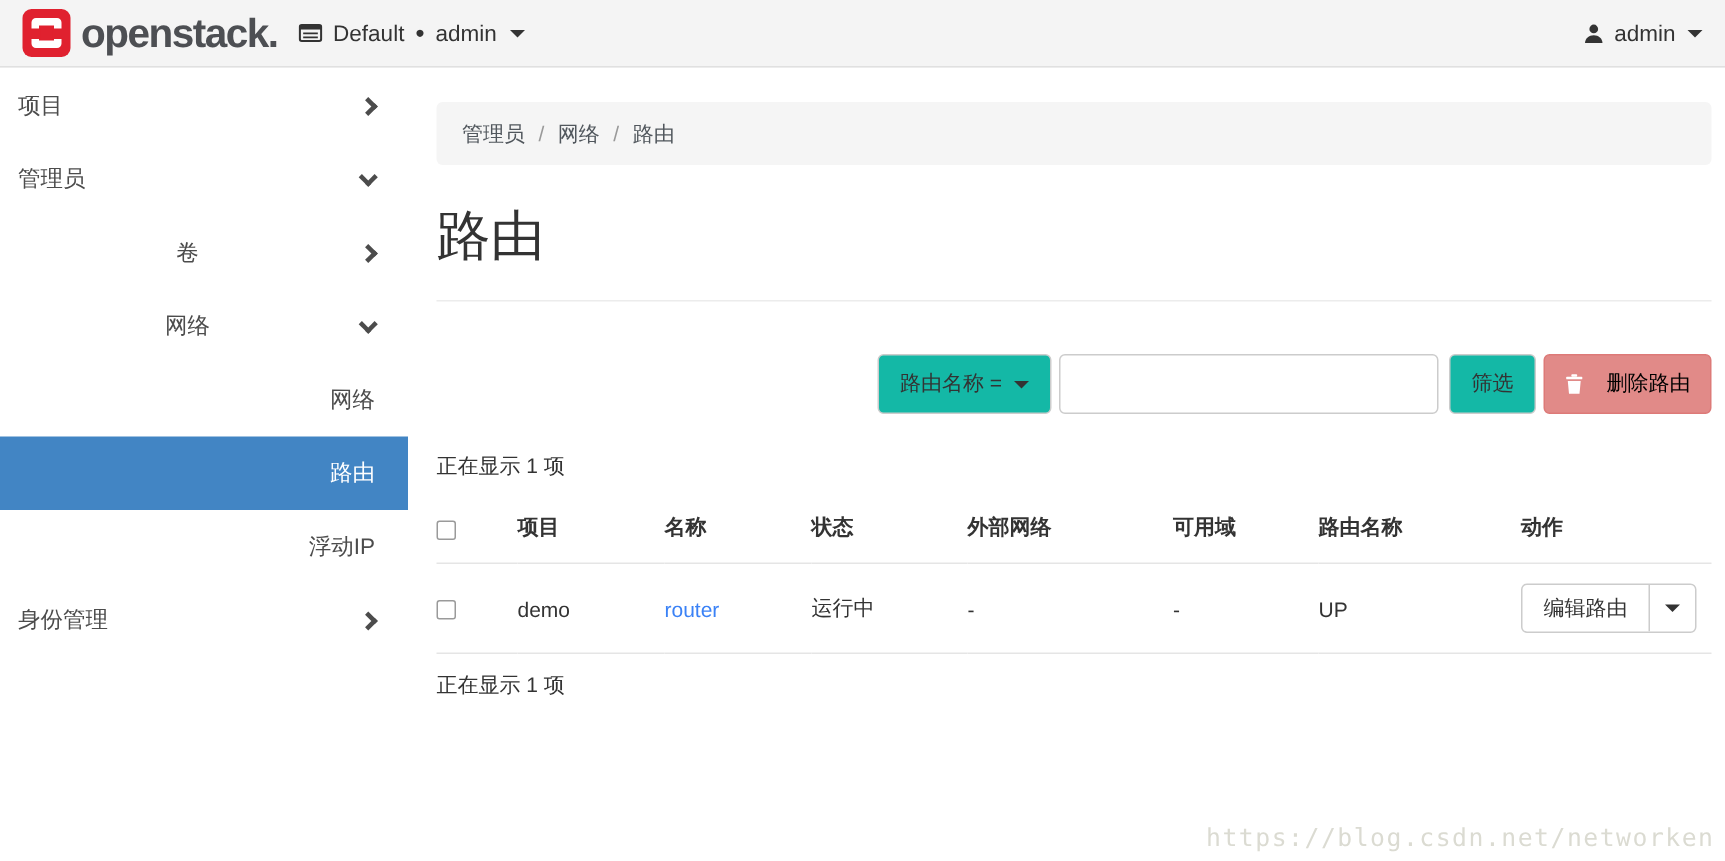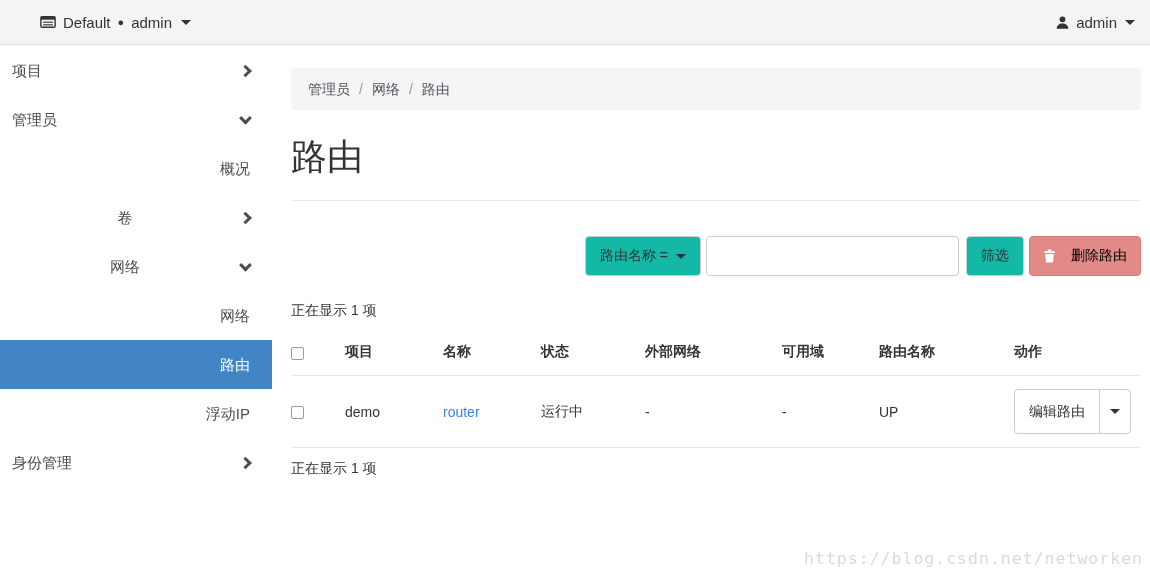--- a/index.html
+++ b/index.html
@@ -10,21 +10,21 @@
   
   .topbar { height:45px; background:#f4f4f4; border-bottom:1px solid #e0e0e0;
     display:flex; align-items:center; padding:0 15px; }
   .brand { display:flex; align-items:center; gap:7px; }
   .logo-mark { position:relative; width:32px; height:32px; background:#e0212f; border-radius:6px; }
   .logo-ring { position:absolute; left:6px; top:6px; right:6px; bottom:6px;
     border:5px solid #fff; border-radius:3px; }
   .logo-notch { position:absolute; width:7px; height:7px; background:#e0212f; top:12.5px; }
   .logo-notch.l { left:5px; } .logo-notch.r { right:5px; }
   .brand-text { font-size:27px; font-weight:bold; color:#4d4f53; letter-spacing:-1px; }
-  .context { display:flex; align-items:center; gap:7px; margin-left:25px; font-size:15px; color:#333; cursor:pointer; }
+  .context { display:flex; align-items:center; gap:7px; margin-left:14px; font-size:15px; color:#333; cursor:pointer; }
   .dot-sep { font-size:11px; }
   .caret { display:inline-block; width:0; height:0; border-left:5px solid transparent;
     border-right:5px solid transparent; border-top:5px solid #333; margin-left:2px; }
   .flex-sp { flex:1; }
   .usermenu { display:flex; align-items:center; gap:6px; font-size:15px; cursor:pointer; }
 
   
   .layout { display:flex; height:529px; }
   .sidebar { width:272px; flex:none; padding-top:1px; }
   .nav-item { position:relative; height:49px; line-height:49px; font-size:15px; color:#4c4c4c; cursor:pointer; }
@@ -64,33 +64,41 @@
   table { width:100%; border-collapse:collapse; margin-top:13px; table-layout:fixed; }
   th { text-align:left; font-size:14px; font-weight:bold; color:#333;
     padding:10px 0 14px; border-bottom:1px solid #e5e5e5; }
   td { font-size:14px; color:#333; padding:13px 0; border-bottom:1px solid #e5e5e5; vertical-align:middle; }
   .col-cb { width:54px; } .col-proj { width:98px; } .col-name { width:98px; } .col-status { width:104px; }
   .col-ext { width:137px; } .col-az { width:97px; } .col-adm { width:135px; } .col-act { width:127px; }
   .cb { display:inline-block; width:13px; height:13px; border:1px solid #9a9a9a; border-radius:2px;
     background:#fff; vertical-align:middle; cursor:pointer; }
   a.cell-link { color:#3b82f6; text-decoration:none; cursor:pointer; }
 
-  .split-btn { display:inline-flex; height:45px; border:1px solid #ccc; border-radius:4px;
+  .split-btn { display:inline-flex; height:33px; border:1px solid #ccc; border-radius:4px;
     overflow:hidden; background:#fff; }
   .split-main { display:flex; align-items:center; padding:0 14px; font-size:14px; cursor:pointer; }
   .split-caret { display:flex; align-items:center; padding:0 10px; border-left:1px solid #ccc; cursor:pointer; }
   .split-caret .caret { border-top-color:#333; margin-left:0; }
 
   .watermark { position:absolute; right:7px; bottom:6px; font-family:"DejaVu Sans Mono",monospace;
     font-size:16.5px; color:#dbdbd2; letter-spacing:1px;margin-top:17px; }
 </style>
 </head>
 <body>
 
 <div class="topbar">
+  <div class="brand">
+    <div class="logo-mark">
+      <div class="logo-ring"></div>
+      <div class="logo-notch l"></div>
+      <div class="logo-notch r"></div>
+    </div>
+    <span class="brand-text">openstack.</span>
+  </div>
   <div class="context">
     <svg width="16" height="14" viewBox="0 0 18 14">
       <rect x="1" y="1" width="16" height="12" rx="1.5" fill="none" stroke="#333" stroke-width="1.6"></rect>
       <rect x="1" y="1" width="16" height="3.4" fill="#333"></rect>
       <line x1="3.5" y1="7.2" x2="14.5" y2="7.2" stroke="#333" stroke-width="1.3"></line>
       <line x1="3.5" y1="10.2" x2="14.5" y2="10.2" stroke="#333" stroke-width="1.3"></line>
     </svg>
     <span>Default</span>
     <span class="dot-sep">●</span>
     <span>admin</span>
@@ -110,23 +118,20 @@
 <div class="layout">
 
   <div class="sidebar">
     <div class="nav-item">
       <span class="lbl1">项目</span>
       <span class="chev right"></span>
     </div>
     <div class="nav-item">
       <span class="lbl1">管理员</span>
       <span class="chev down"></span>
-    </div>
-    <div class="nav-item">
-      <span class="lbl3">概况</span>
     </div>
     <div class="nav-item">
       <span class="lbl2">卷</span>
       <span class="chev right"></span>
     </div>
     <div class="nav-item">
       <span class="lbl2">网络</span>
       <span class="chev down"></span>
     </div>
     <div class="nav-item">

